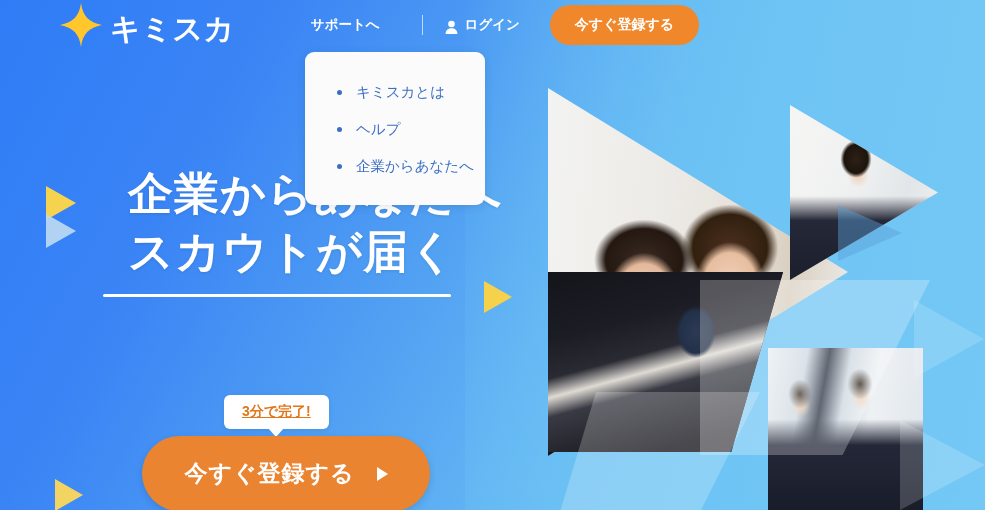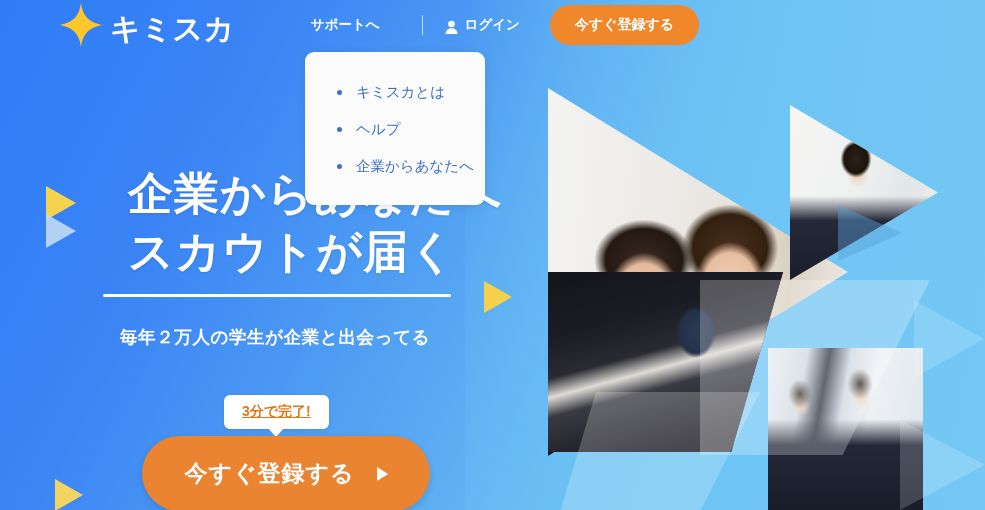--- a/index.html
+++ b/index.html
@@ -386,21 +386,20 @@
 
   <div class="hero-copy">
     <h1 class="headline">
       <span class="headline-line">企業からあなたへ</span>
       <span class="headline-line">スカウトが届く</span>
     </h1>
   </div>
 
   <div class="divider"></div>
 
-  <div class="subhead">毎年２万人の学生が企業と出会ってる</div>
 
   <div class="cta-wrap">
     <div class="badge">3分で完了!</div>
     <button class="cta-main">
       <span>今すぐ登録する</span>
       <span class="cta-caret"></span>
     </button>
   </div>
 
 </div>

